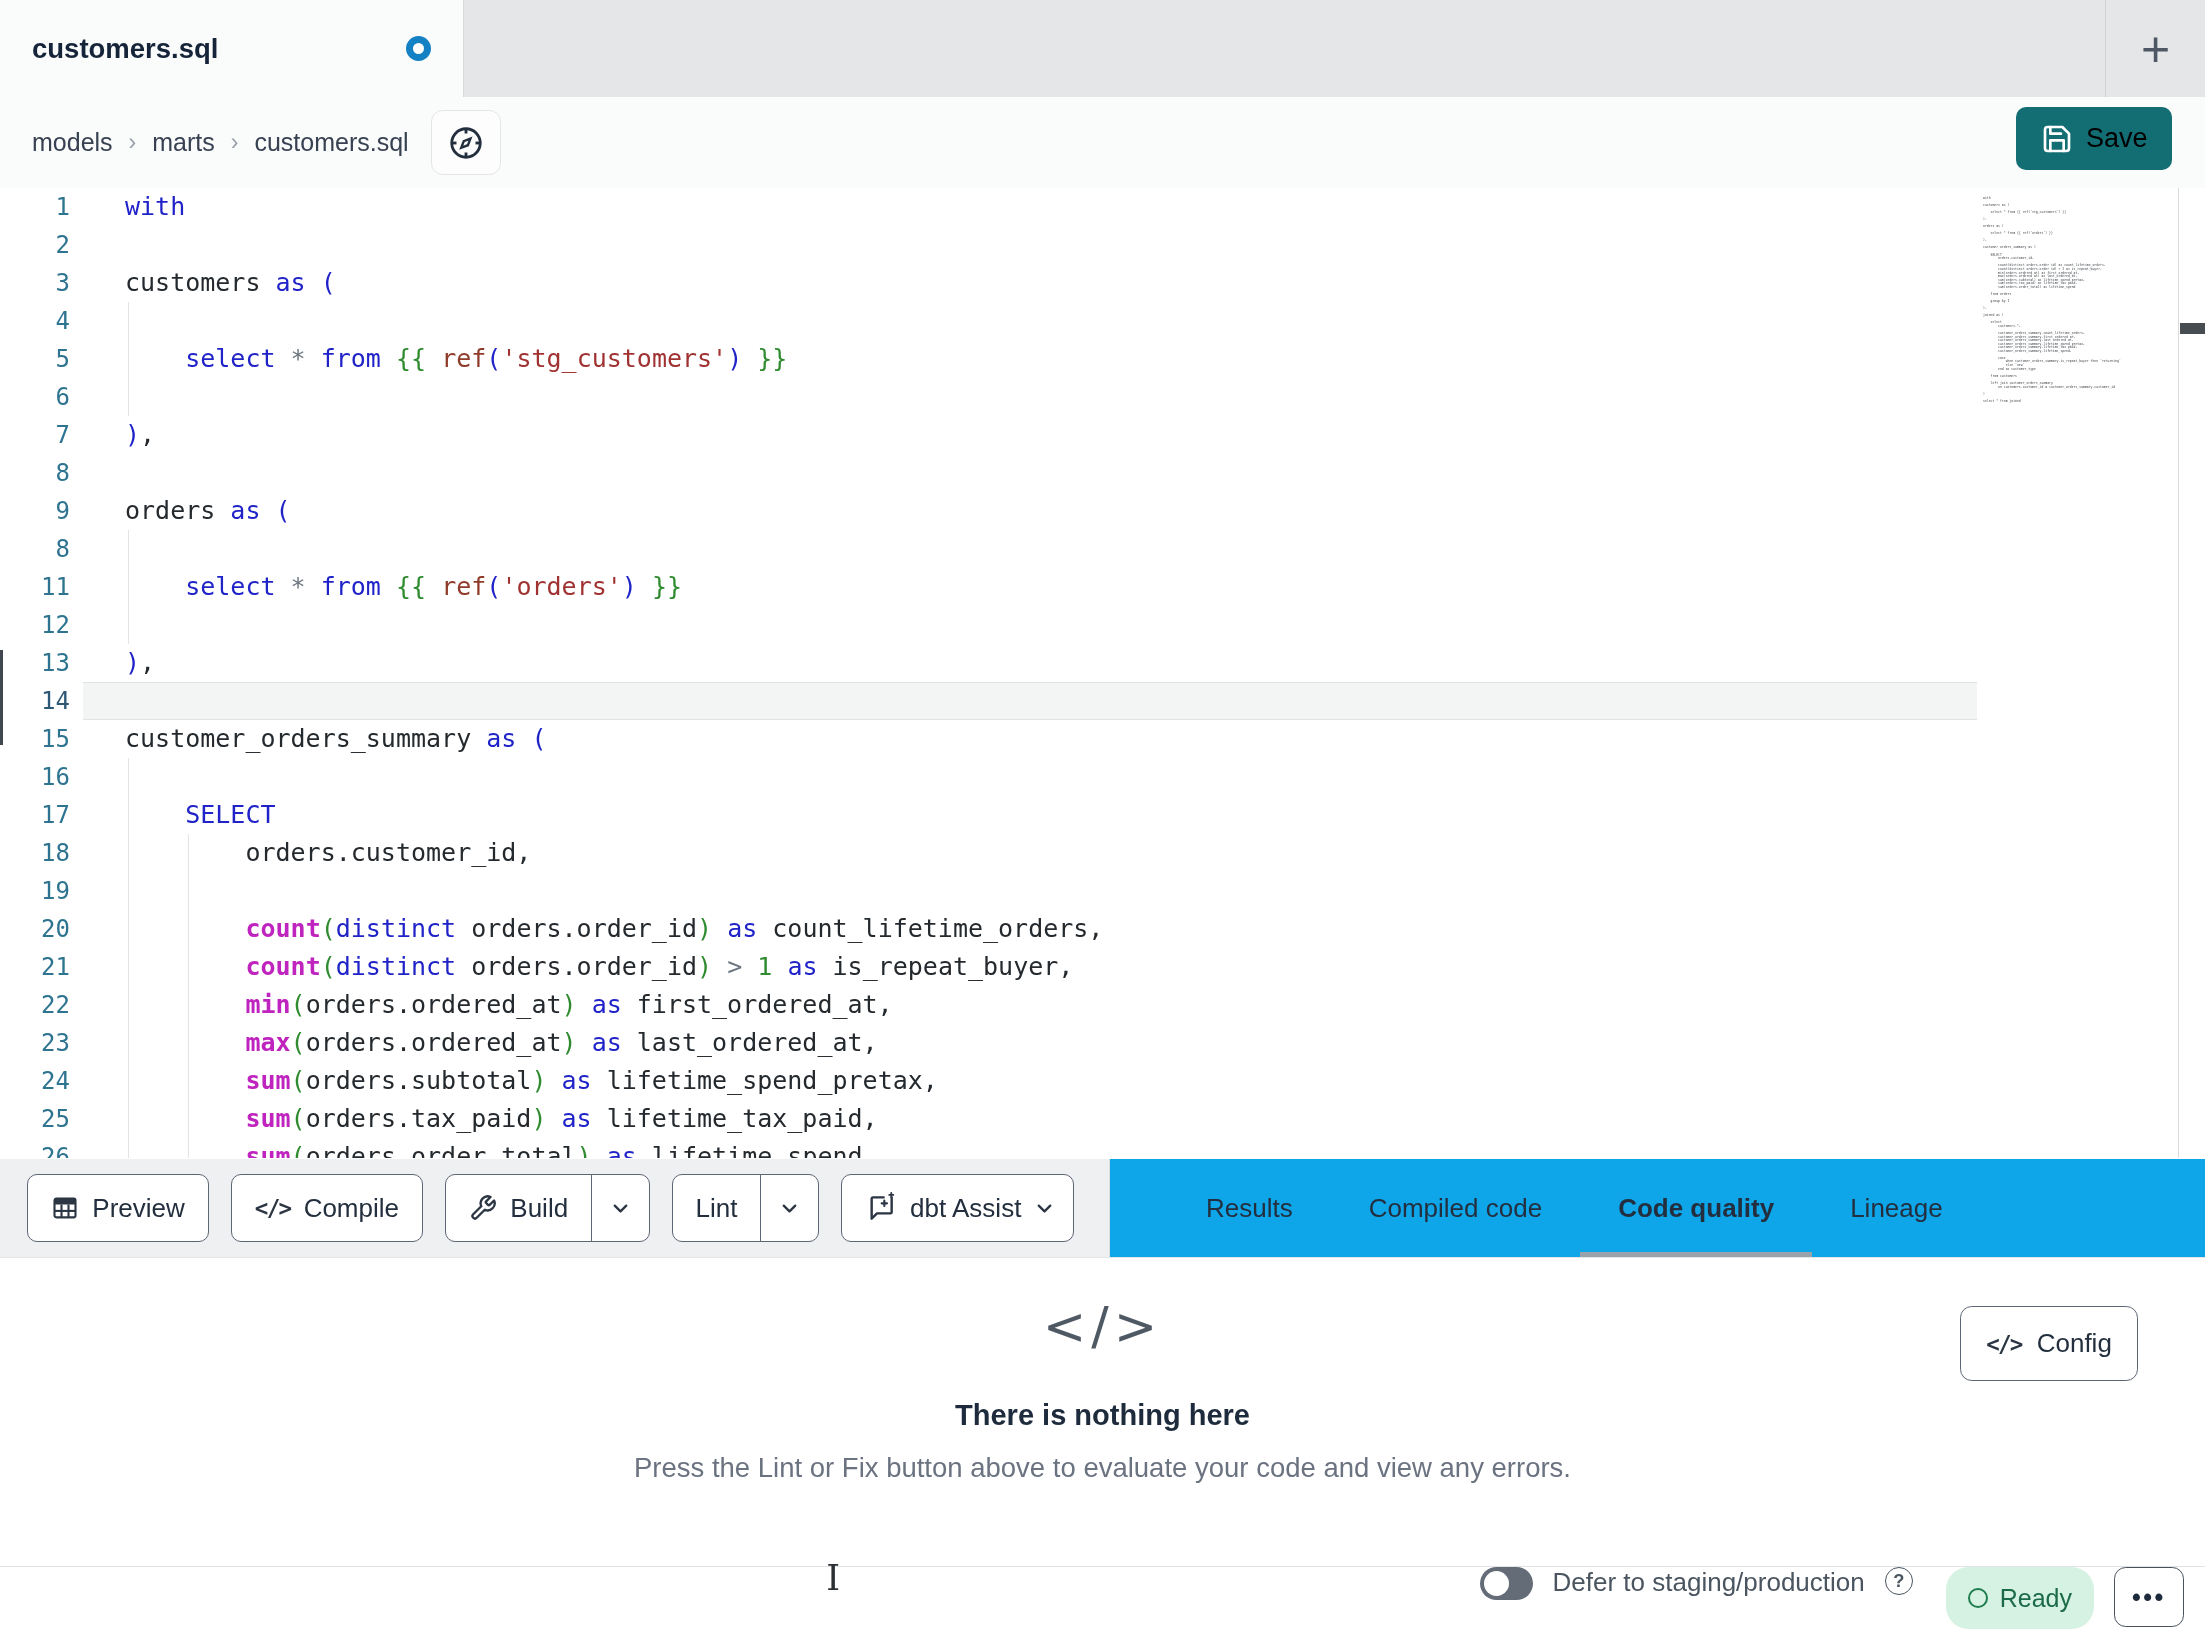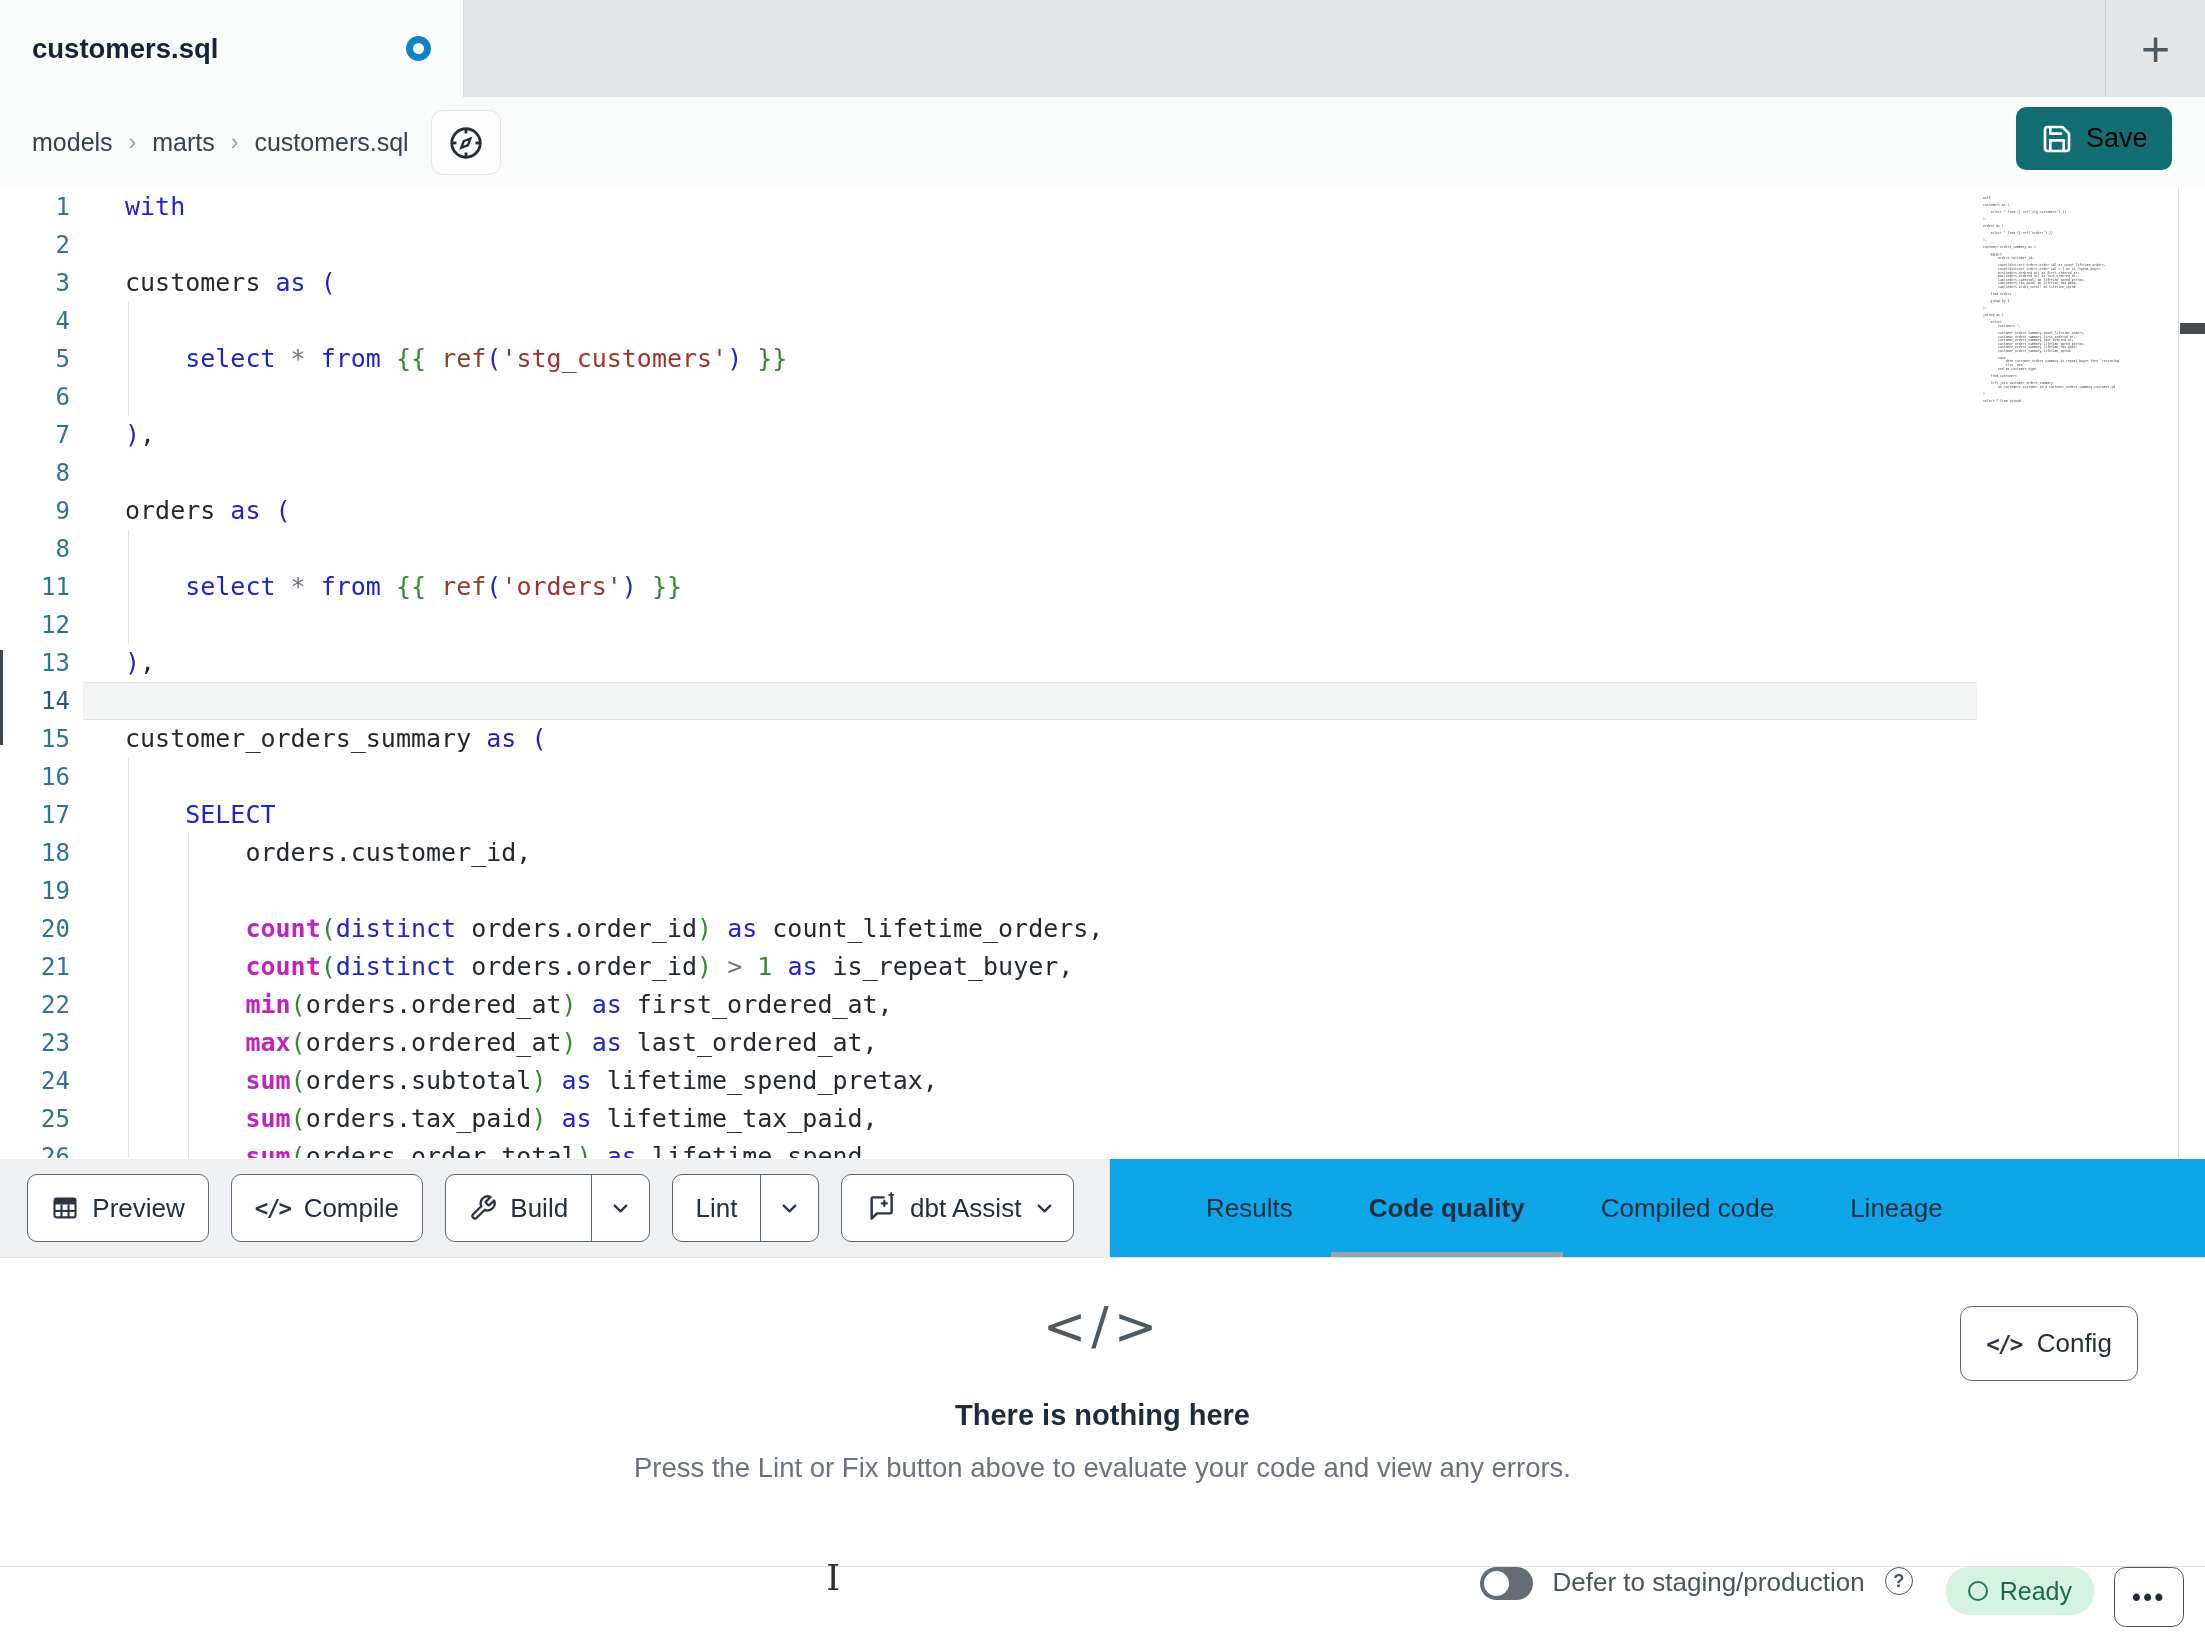--- a/index.html
+++ b/index.html
@@ -92,21 +92,21 @@
     font-size:26px; font-weight:500; color:#232f3e; cursor:pointer; }
 
   
   .statusbar { top:1566px; height:83px; background:#fff; border-top:0.8px solid #e0e2e3;
     display:flex; align-items:flex-start; justify-content:flex-end; padding-right:21px; gap:20px; }
   .toggle { width:53px; height:33px; border-radius:18.3px; background:#646c78; position:relative; cursor:pointer; }
   .toggle .knob { position:absolute; left:4.2px; top:4.2px; width:25px; height:25px; border-radius:50%; background:#fff; }
   .defer-label { font-size:26px; color:#4a5560; }
   .help { width:28px; height:28px; border-radius:50%; border:1.7px solid #4a5560; color:#4a5560;
     font-size:18.3px; display:flex; align-items:center; justify-content:center; font-weight:bold; }
-  .ready-badge { height:48px; padding:0 22px; border-radius:22.5px; background:#d6f2e2;
+  .ready-badge { height:62px; padding:0 22px; border-radius:22.5px; background:#d6f2e2;
     display:flex; align-items:center; gap:11.7px; margin-left:13.3px; }
   .ready-circle { width:20px; height:20px; border-radius:50%; border:2.5px solid #1f7d4f; }
   .ready-label { font-size:25px; color:#1b6b46; }
   .overflow-btn { width:70px; height:60px; background:#fff; border:1.7px solid #4a525e; border-radius:11.7px;
     display:flex; align-items:center; justify-content:center; font-size:25px; letter-spacing:2.5px;
     color:#1e2b3c; font-weight:bold; cursor:pointer; }
 
   .ibeam { position:absolute; left:824px; top:1561px; width:18.3px; height:35px;
     font-family:"DejaVu Serif", serif; font-size:35px; color:#2b2f33; line-height:35px; text-align:center; }
 
@@ -399,28 +399,28 @@
               <polyline points="6 9 12 15 18 9"></polyline>
             </svg>
         </span>
       </span>
     </button>
   </div>
   <div class="tb-right">
     <div class="ptab">
       <span>Results</span>
     </div>
+    <div class="ptab">
+      <span>Compiled code</span>
+    </div>
     <div class="ptab active">
       <span>Code quality</span>
       <span class="underline"></span>
     </div>
     <div class="ptab">
-      <span>Compiled code</span>
-    </div>
-    <div class="ptab">
       <span>Lineage</span>
     </div>
   </div>
 </section>
 
 <section class="panel">
   <div class="empty">
     <div class="empty-icon">&lt;/&gt;</div>
     <div class="empty-title">There is nothing here</div>
     <div class="empty-sub">Press the Lint or Fix button above to evaluate your code and view any errors.</div>

